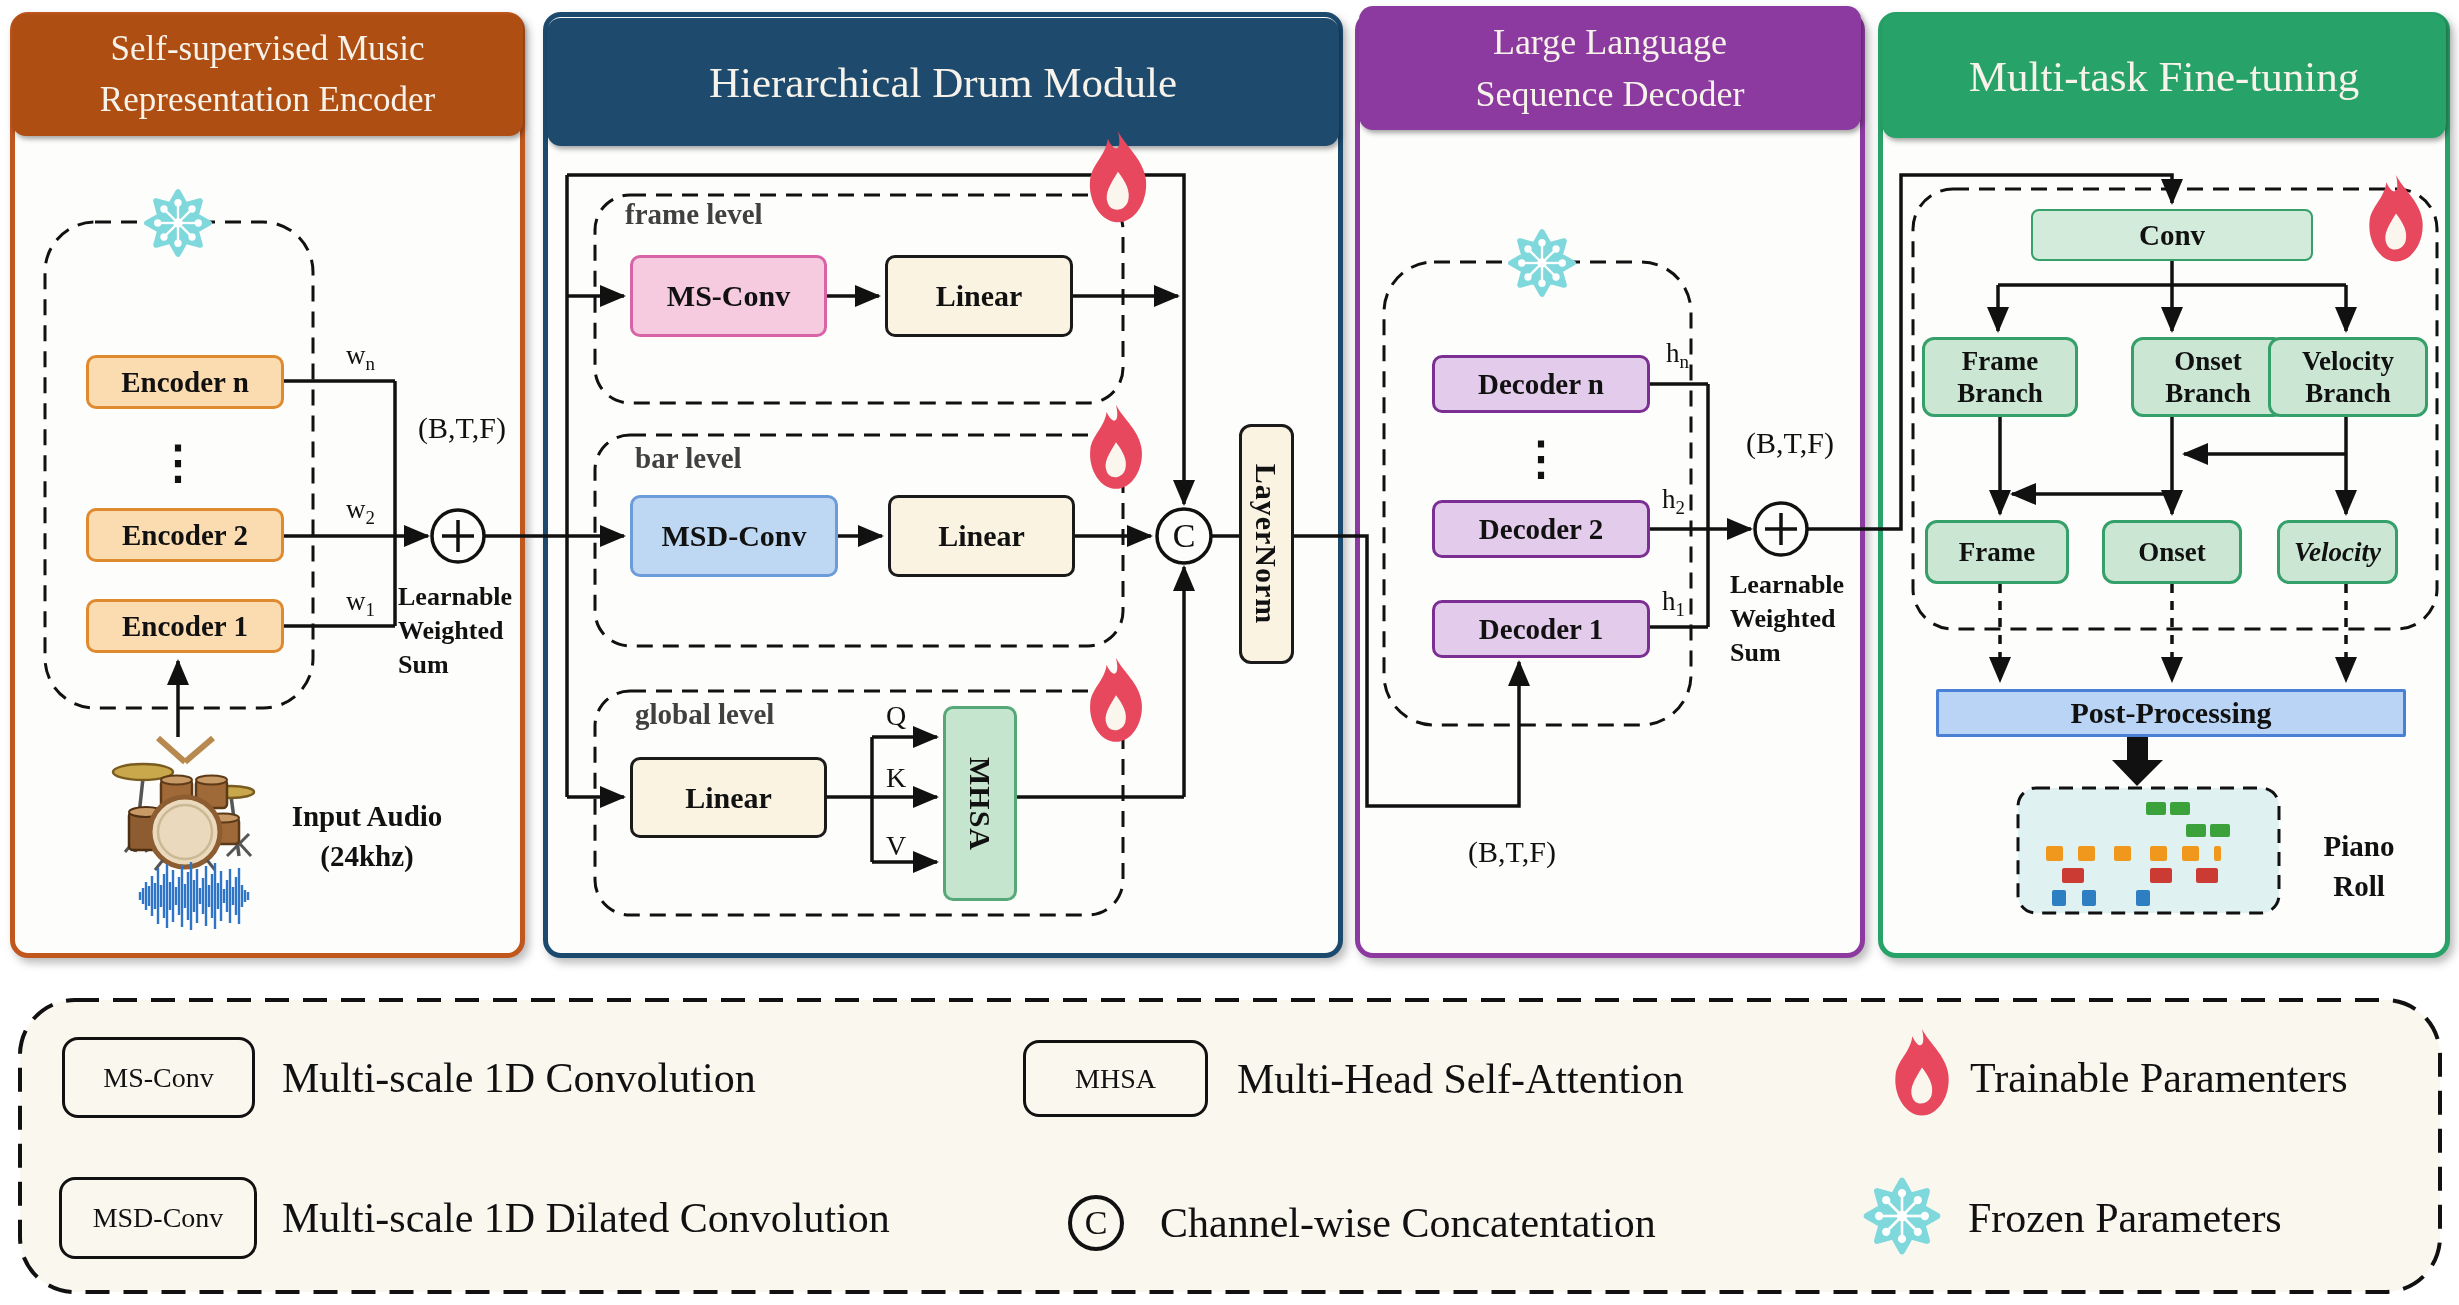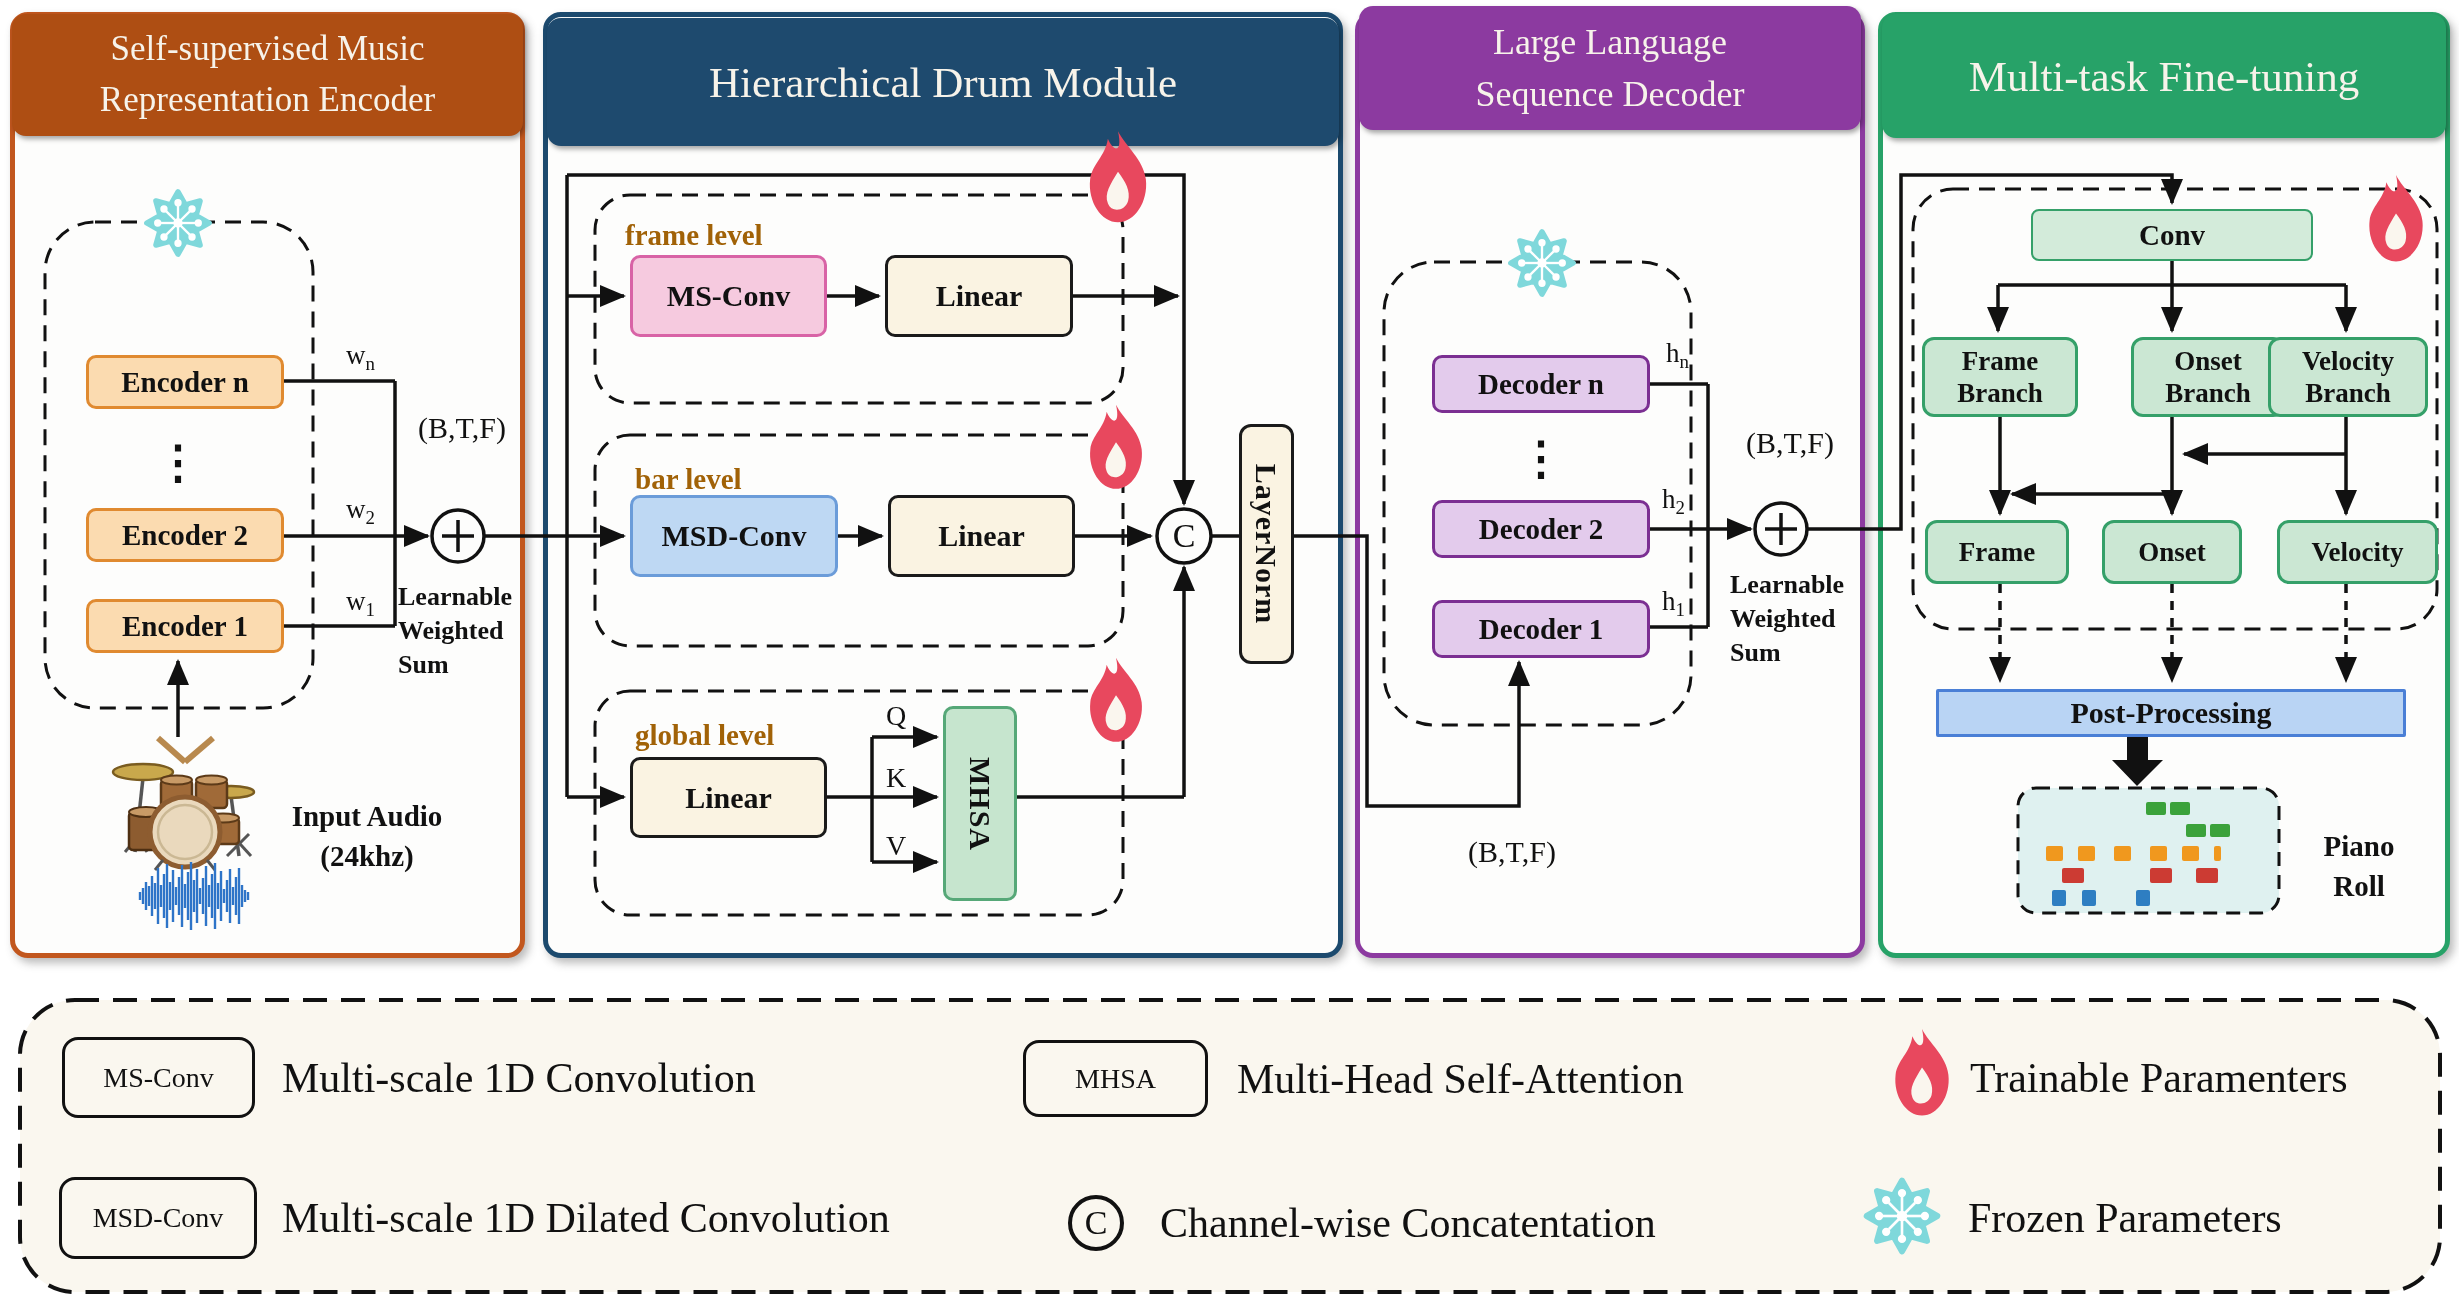--- a/index.html
+++ b/index.html
@@ -7,21 +7,21 @@
          font-family:"Liberation Serif","DejaVu Serif",serif;color:#111;}
   .panel{position:absolute;box-sizing:border-box;background:#fdfdfc;border-radius:18px;
          box-shadow:4px 5px 8px rgba(60,60,60,.35);}
   .phead{position:absolute;box-sizing:border-box;border-radius:14px;color:#f7f3ea;
          display:flex;flex-direction:column;align-items:center;justify-content:center;
          text-align:center;box-shadow:2px 3px 5px rgba(0,0,0,.35);}
   .box{position:absolute;box-sizing:border-box;display:flex;align-items:center;justify-content:center;
        text-align:center;font-weight:bold;border-radius:10px;line-height:1.2;z-index:10;}
   .vtext{overflow:visible;}
   .vtext span{transform:rotate(90deg);white-space:nowrap;letter-spacing:1px;}
-  .lvl{position:absolute;font-weight:bold;color:#a16207;font-size:29px;white-space:nowrap;z-index:10;margin-top:21px;}
+  .lvl{position:absolute;font-weight:bold;color:#404040;font-size:29px;white-space:nowrap;z-index:10;}
   .small-label{position:absolute;font-size:27px;white-space:nowrap;z-index:10;}
   .small-label sub{font-size:70%;}
   .shape-label{position:absolute;font-size:30px;z-index:10;display:flex;align-items:center;justify-content:center;}
   .sum-label{position:absolute;font-weight:bold;font-size:26px;line-height:34px;z-index:10;white-space:nowrap;}
   .dots{position:absolute;font-weight:bold;font-size:46px;z-index:10;display:flex;align-items:center;justify-content:center;}
   .csym{position:absolute;font-size:34px;z-index:10;display:flex;align-items:center;justify-content:center;}
   .chip{position:absolute;border:3.5px solid #111;border-radius:16px;display:flex;align-items:center;
         justify-content:center;font-size:28px;z-index:10;box-sizing:border-box;}
   .legend-text{position:absolute;font-size:42px;white-space:nowrap;z-index:10;display:flex;align-items:center;}
   svg{position:absolute;left:0;top:0;z-index:5;pointer-events:none;}
@@ -325,21 +325,21 @@
     <div>Weighted</div>
     <div>Sum</div>
   </div>
 
   <div class="box gbox2" style="left:2031px;top:209px;width:282px;height:52px;">Conv</div>
   <div class="box gbox" style="left:1922px;top:337px;width:156px;height:80px;padding:0 20px;">Frame Branch</div>
   <div class="box gbox" style="left:2095px;top:337px;width:154px;height:80px;padding:0 20px;margin-left:36px;">Onset Branch</div>
   <div class="box gbox" style="left:2268px;top:337px;width:160px;height:80px;padding:0 24px;">Velocity Branch</div>
   <div class="box gbox" style="left:1925px;top:520px;width:144px;height:64px;">Frame</div>
   <div class="box gbox" style="left:2102px;top:520px;width:140px;height:64px;">Onset</div>
-  <div class="box gbox" style="left:2277px;top:520px;width:161px;height:64px;">Velocity</div>
+  <div class="box gbox" style="left:2277px;top:520px;width:121px;height:64px;font-style:italic;">Velocity</div>
   <div class="box post" style="left:1936px;top:689px;width:470px;height:48px;">Post-Processing</div>
   <div class="sum-label" style="left:2300px;top:826px;width:118px;text-align:center;font-size:29px;line-height:40px;">
     <div>Piano</div>
     <div>Roll</div>
   </div>
 
   <div class="chip" style="left:62px;top:1037px;width:193px;height:81px;">MS-Conv</div>
   <div class="legend-text" style="left:282px;top:1037px;height:81px;">Multi-scale 1D Convolution</div>
   <div class="chip" style="left:59px;top:1177px;width:198px;height:82px;">MSD-Conv</div>
   <div class="legend-text" style="left:282px;top:1177px;height:82px;">Multi-scale 1D Dilated Convolution</div>

